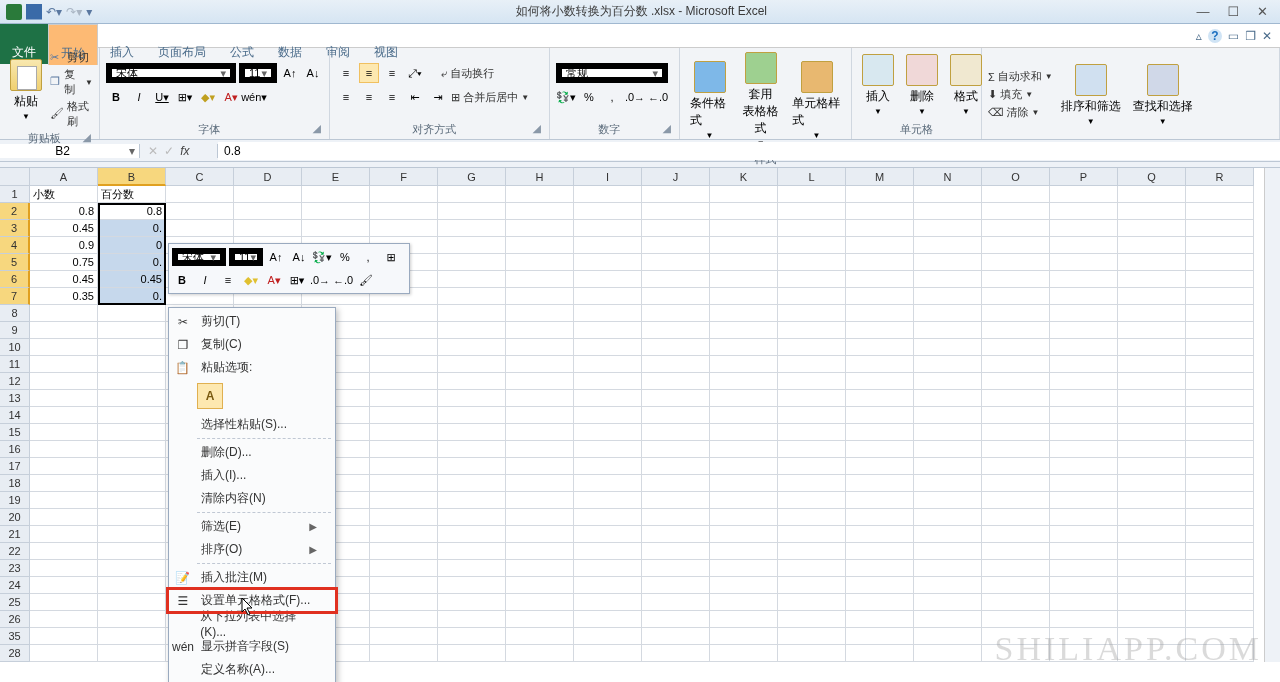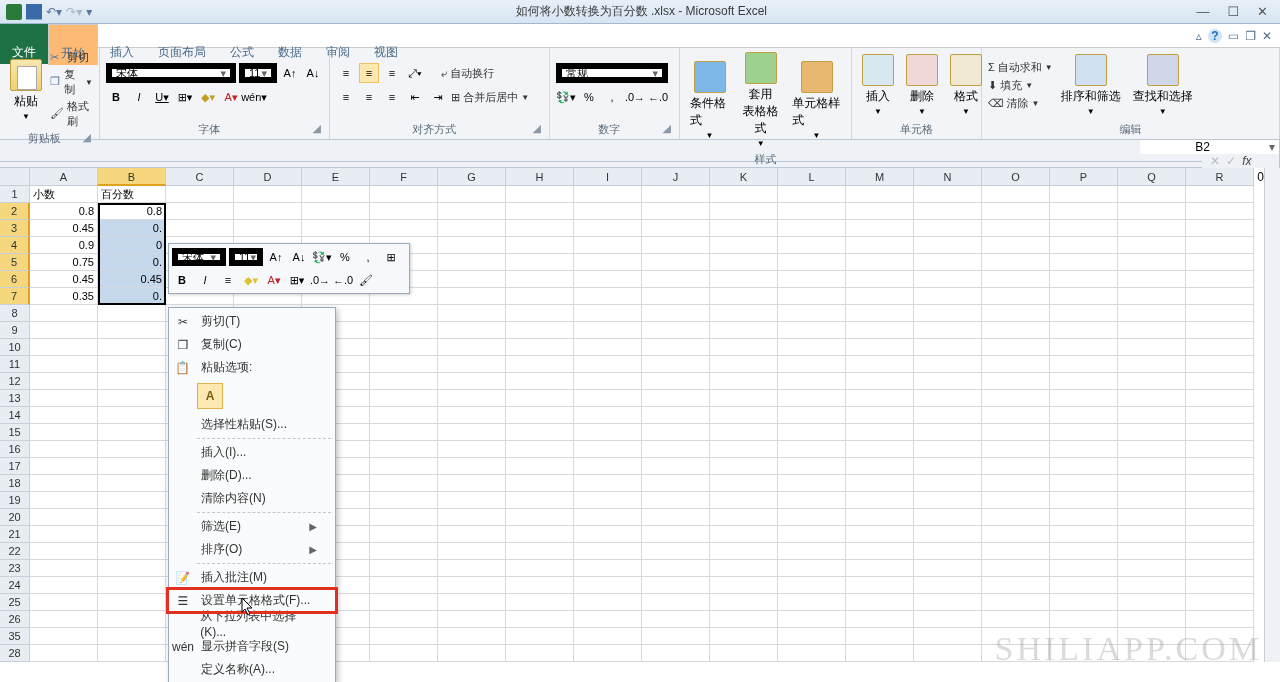--- a/index.html
+++ b/index.html
@@ -38,21 +38,21 @@
 .combo{border:6px solid #000000;background:#fff;height:20px;display:flex;align-items:center;padding:0 4px;font-size:11px;}
 .combo .dd{margin-left:auto;color:#666;}
 .btn{width:20px;height:20px;border:1px solid transparent;display:flex;align-items:center;justify-content:center;font-size:11px;}
 .btn.b{font-weight:bold;}
 .btn.i{font-style:italic;}
 .btn.u{text-decoration:underline;}
 .btn.sel{background:#fde8b0;border-color:#f0c060;}
 .vcol{display:flex;flex-direction:column;gap:2px;}
 
 
-.fbar{height:22px;border-bottom:1px solid #bcc7d4;display:flex;align-items:flex-end;background:#eef2f7;flex-direction:column;}
+.fbar{height:22px;border-bottom:1px solid #bcc7d4;display:flex;align-items:center;background:#eef2f7;}
 .namebox{width:140px;border-right:1px solid #bcc7d4;display:flex;align-items:center;background:#fff;}
 .namebox input{border:none;width:100%;text-align:center;font-size:12px;outline:none;}
 .namebox .dd{color:#666;padding:0 4px;}
 .fxwrap{display:flex;align-items:center;gap:6px;padding-left:8px;border-right:1px solid #bcc7d4; width:78px; background:#eef2f7;}
 .fxwrap .fx{font-style:italic;color:#444;}
 .fval{flex:1;background:#fff;padding:2px 6px;}
 .fbar2{height:6px;background:#eef2f7;border-bottom:1px solid #bcc7d4;}
 
 
 .grid{position:relative;height:494px;overflow:hidden;display:flex;}
@@ -311,21 +311,20 @@
           <div class="gl" style="background:#d0e0f0;"></div>
           <span>排序和筛选</span>
           <span style="font-size:8px;">▼</span>
         </div>
       <div class="bigbtn">
           <div class="gl" style="background:#d0d8e8;"></div>
           <span>查找和选择</span>
           <span style="font-size:8px;">▼</span>
         </div>
     </div>
-    <div class="label"><span>编辑</span></div>
   </div>
 </div>
 
 <div class="fbar">
   <div class="namebox">
     <input value="B2" style="">
     <span class="dd">▾</span>
   </div>
   <div class="fxwrap">
     <span style="color:#bbb;">✕</span>
@@ -1005,25 +1004,25 @@
       <span>粘贴选项:</span>
     </div>
   <div class="paste-opts"><span class="pbtn">A</span></div>
   <div class="mi">
       <span class="micon"></span>
       <span>选择性粘贴(S)...</span>
     </div>
   <div class="sep"></div>
   <div class="mi">
       <span class="micon"></span>
+      <span>删除(D)...</span>
+    </div>
+  <div class="mi">
+      <span class="micon"></span>
       <span>插入(I)...</span>
-    </div>
-  <div class="mi">
-      <span class="micon"></span>
-      <span>删除(D)...</span>
     </div>
   <div class="mi">
       <span class="micon"></span>
       <span>清除内容(N)</span>
     </div>
   <div class="sep"></div>
   <div class="mi">
       <span class="micon"></span>
       <span>筛选(E)</span>
       <span class="arrow">▶</span>

